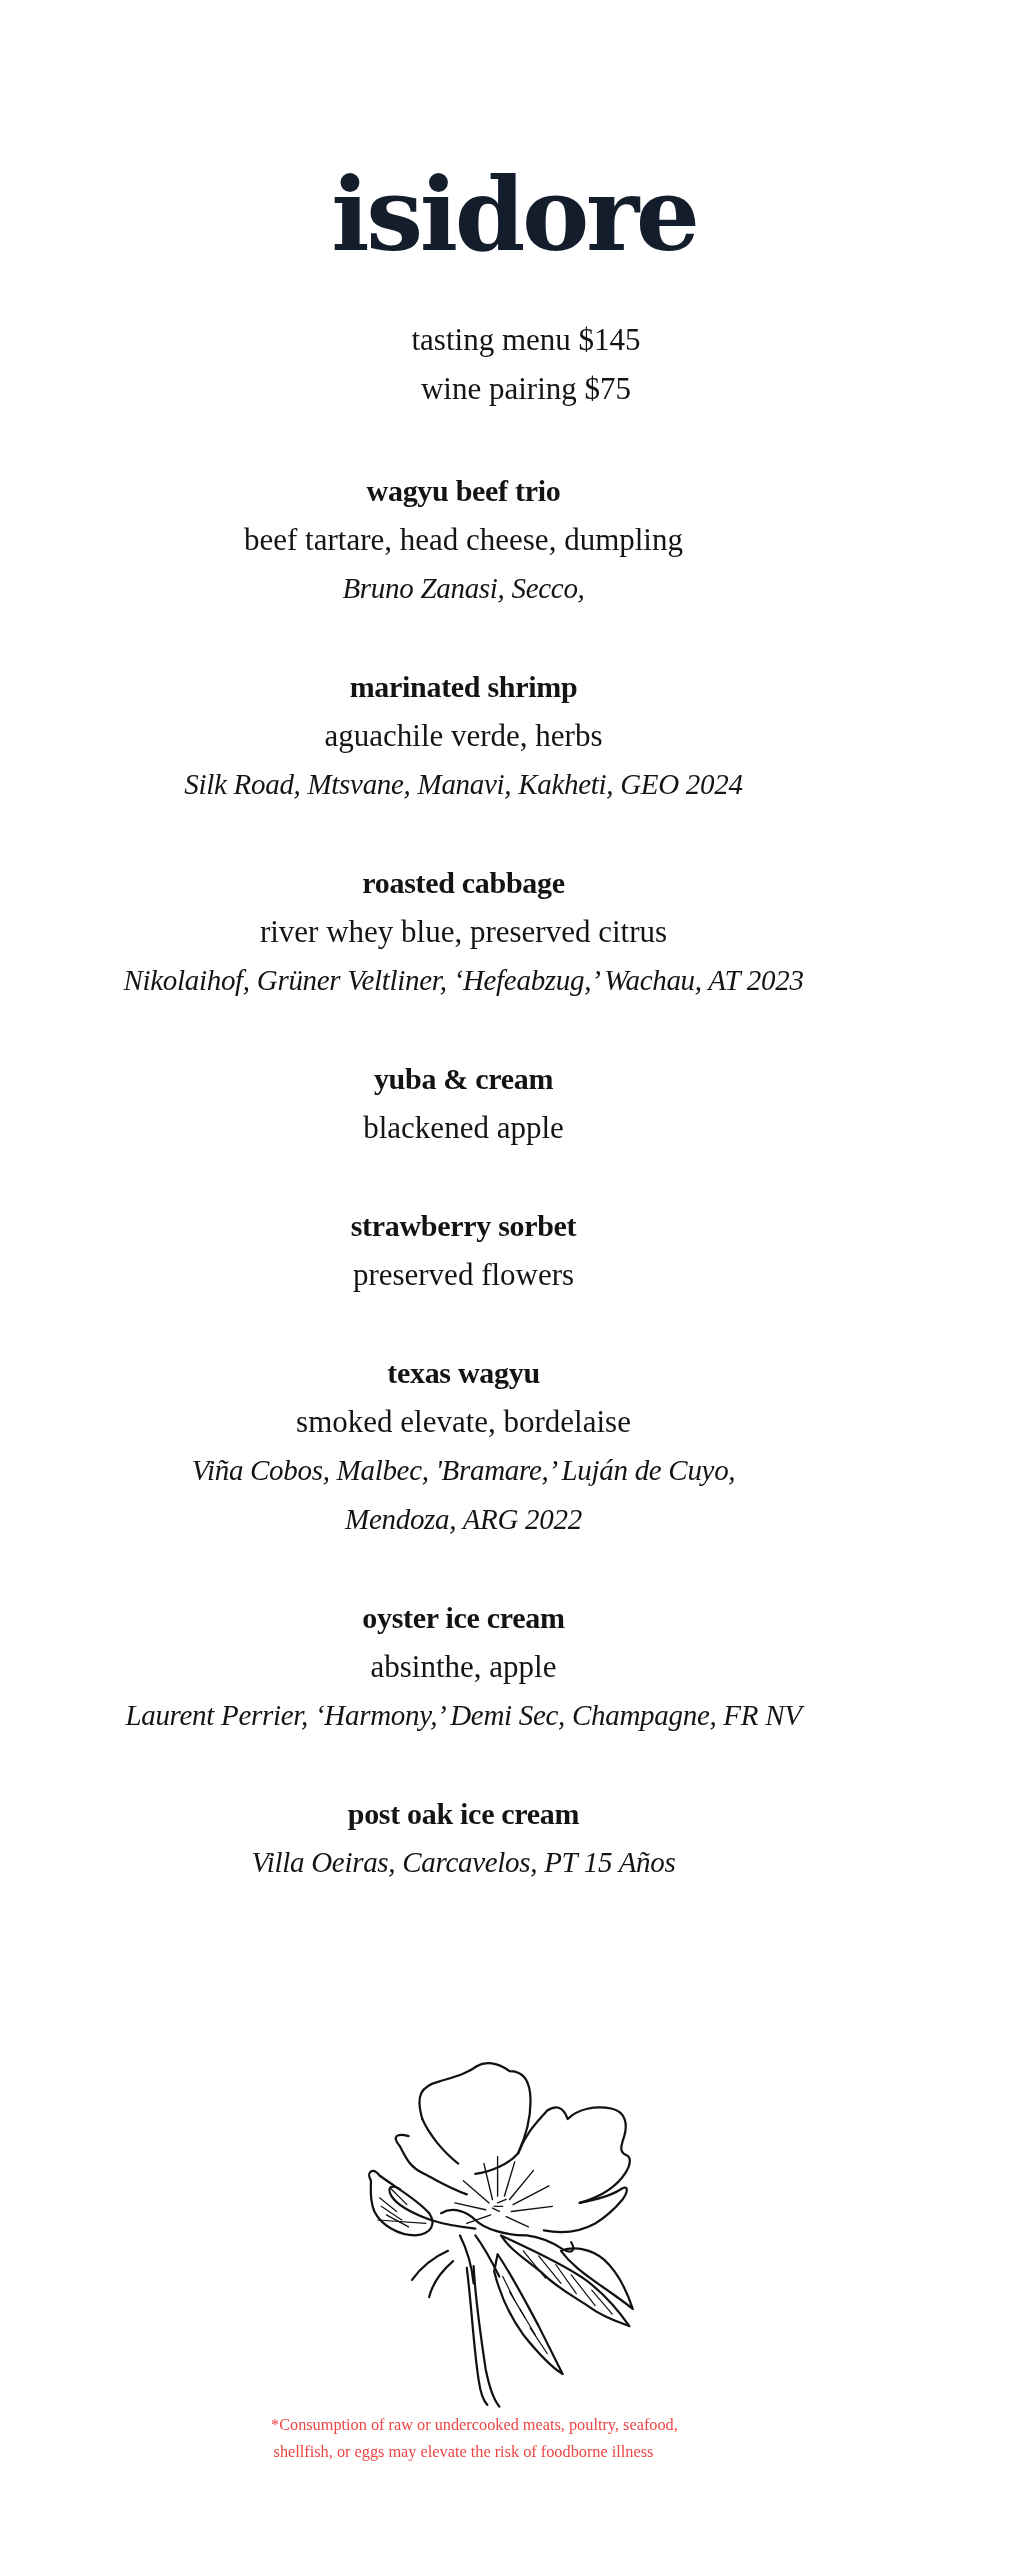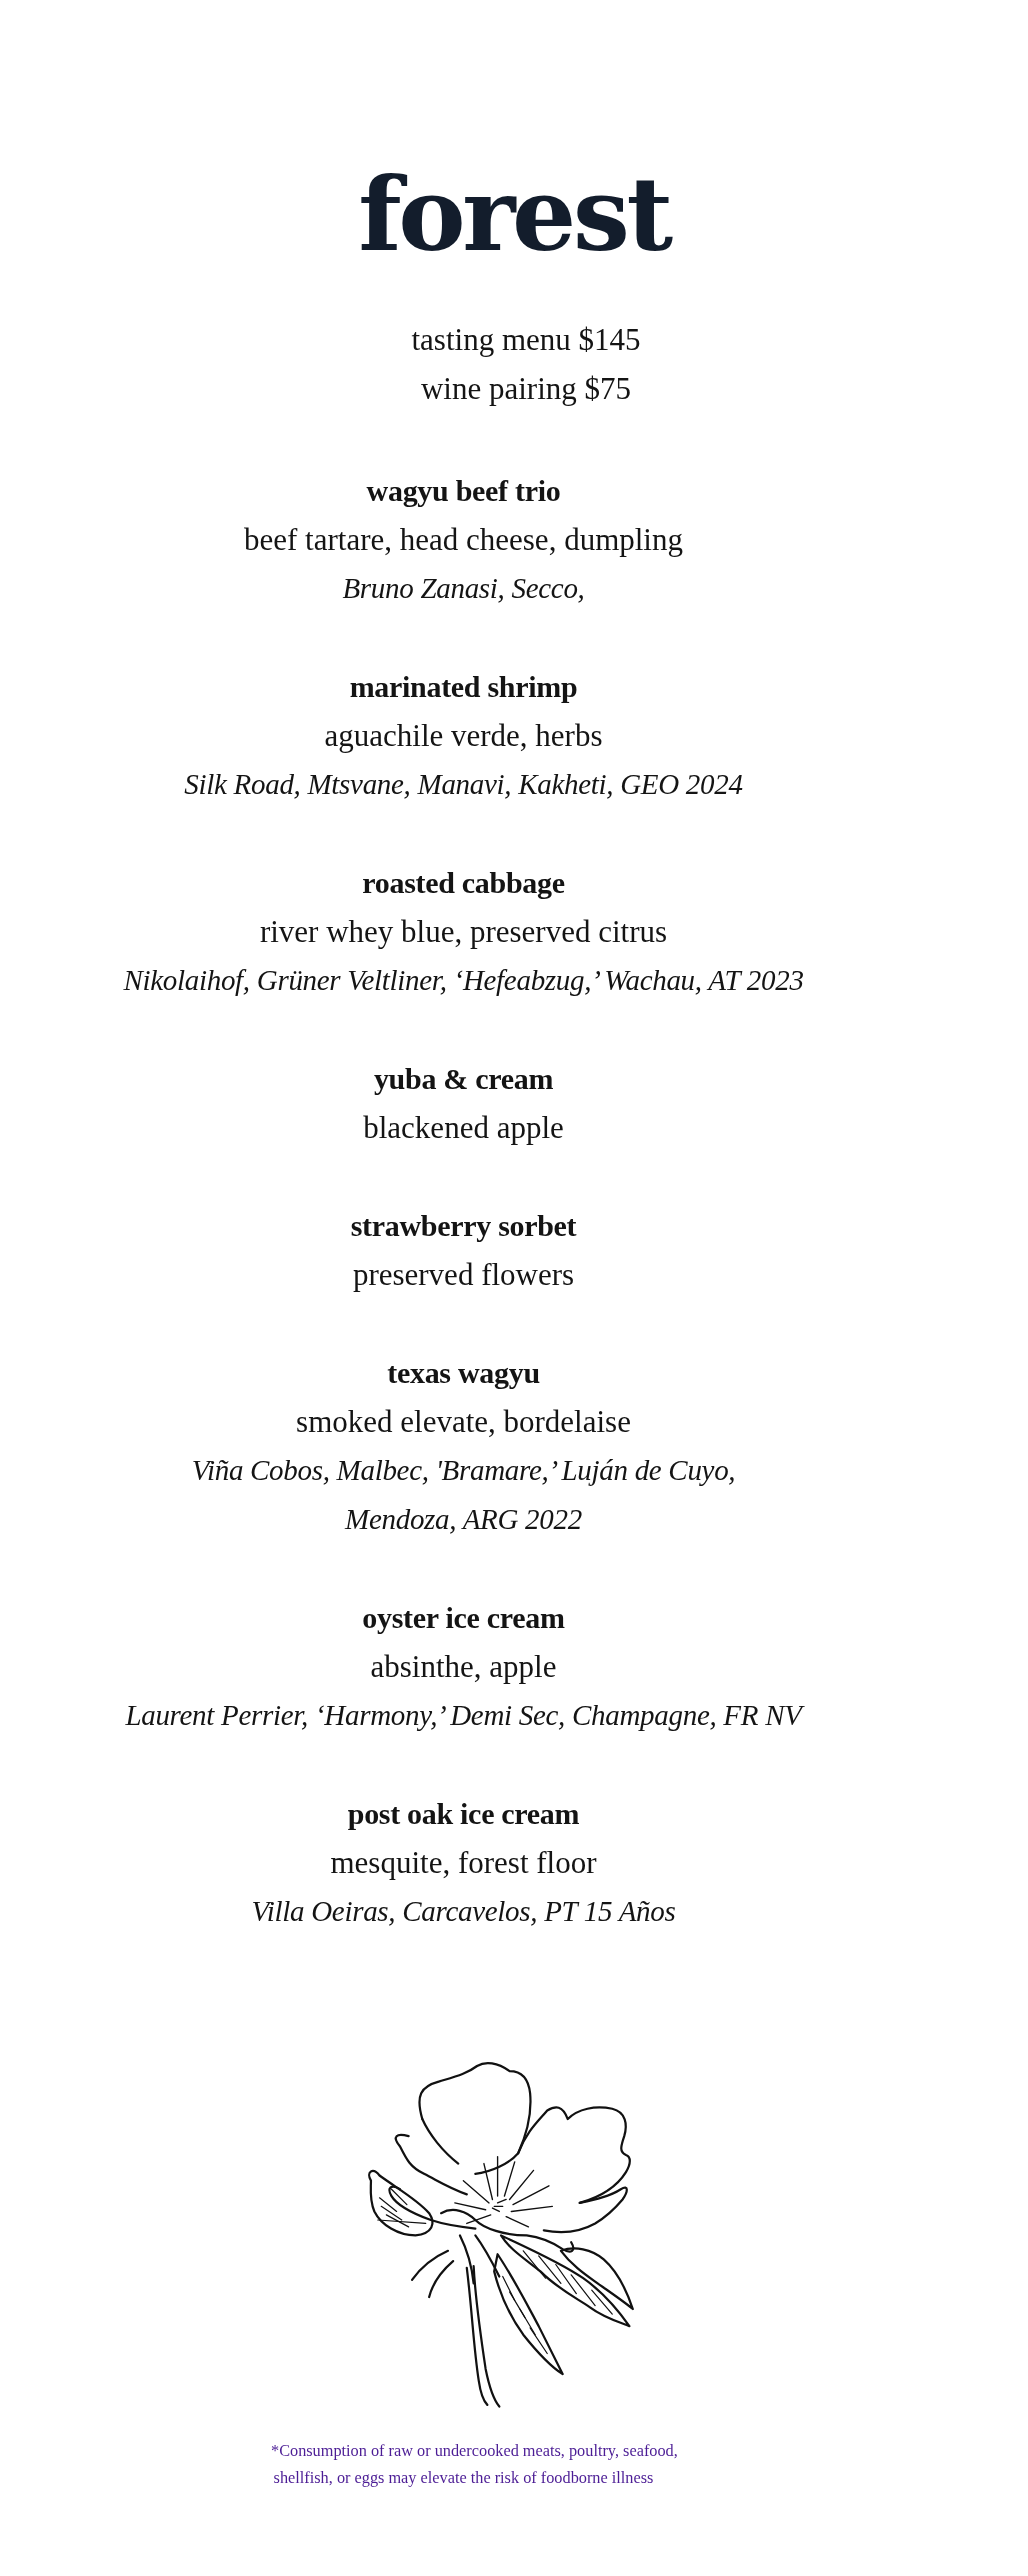--- a/index.html
+++ b/index.html
@@ -81,32 +81,31 @@
       width: 338px;
       height: 360px;
     }
     .disclaimer {
       position: absolute;
       top: 2412px;
       left: 271px;
       width: 514px;
       font-size: 16.3px;
       line-height: 26.6px;
-      color: #4c1d95;
-      margin-top: 26px;
+      color: #ef4444;
     }
     .disclaimer .line { display: block; white-space: nowrap; }
     .disclaimer .line.indent { padding-left: 2.6px; }
   </style>
 </head>
 <body>
 
 <div class="page">
 
-  <div class="logo">forest</div>
+  <div class="logo">isidore</div>
 
   <div class="pricing">
     <span class="line">tasting menu $145</span>
     <span class="line">wine pairing $75</span>
   </div>
 
   <div class="courses">
 
     <div class="course">
       <span class="course-title">wagyu beef trio</span>
@@ -144,21 +143,20 @@
     </div>
 
     <div class="course">
       <span class="course-title">oyster ice cream</span>
       <span class="course-desc">absinthe, apple</span>
       <span class="course-wine">Laurent Perrier, ‘Harmony,’ Demi Sec, Champagne, FR NV</span>
     </div>
 
     <div class="course">
       <span class="course-title">post oak ice cream</span>
-      <span class="course-desc">mesquite, forest floor</span>
       <span class="course-wine">Villa Oeiras, Carcavelos, PT 15 Años</span>
     </div>
 
   </div>
 
   <div class="illustration">
     <svg width="338" height="360" viewBox="0 0 395 420" fill="none" stroke="#111" stroke-width="2.6" stroke-linejoin="round" stroke-linecap="round">
 
       <path d="M88 78 C 80 50, 86 40, 108 34 C 128 28, 140 25, 152 16 C 162 10, 176 12, 190 22 C 204 22, 212 30, 214 48 C 216 70, 210 96, 200 118 C 190 130, 168 140, 150 142"></path>
 

